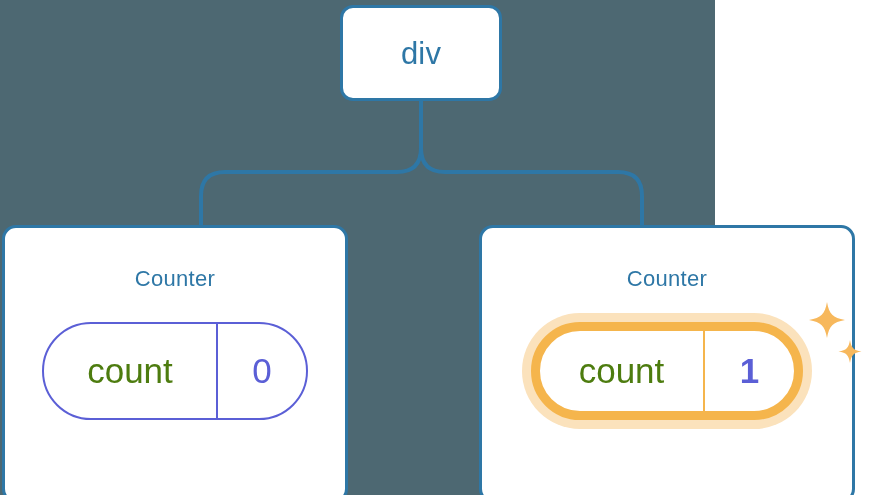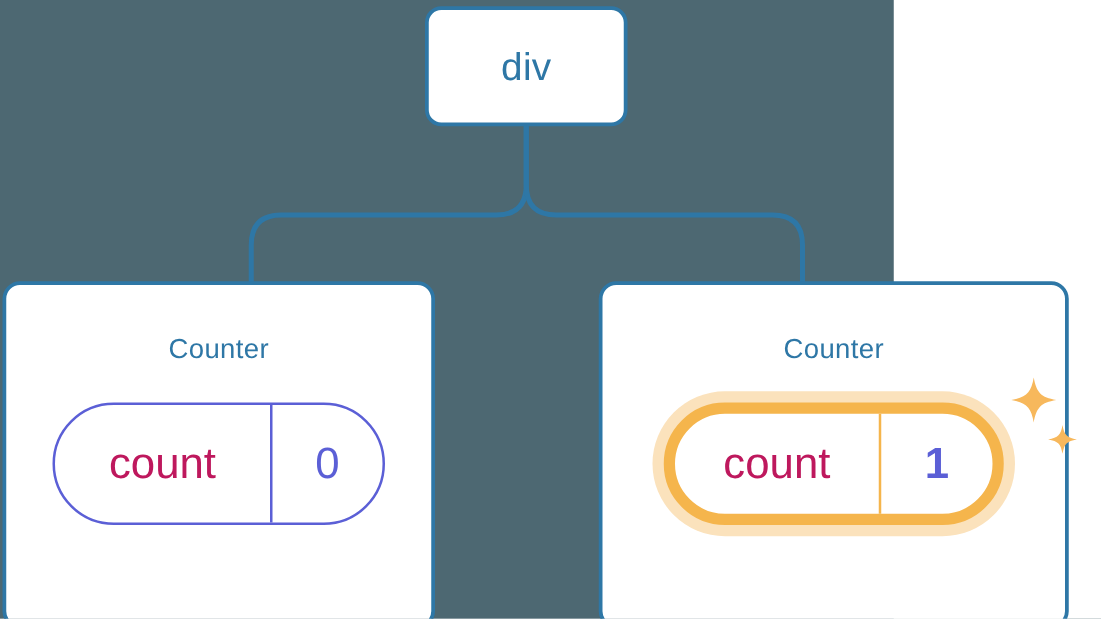--- a/index.html
+++ b/index.html
@@ -121,21 +121,21 @@
     align-items: center;
     justify-content: center;
     line-height: 1;
   }
 
   .pill-key {
     flex: 0 0 auto;
     border-right: 2px solid;
     font-size: 35px;
     font-weight: 400;
-    color: #be185d;
+    color: #4d7c0f;
   }
   .pill-val {
     flex: 1 1 auto;
     font-size: 35px;
     color: #5b5fd6;
   }
 
   .pill-plain .pill-key { width: 172px; padding-bottom: 2px; }
   .pill-plain .pill-val { font-weight: 400; padding-bottom: 2px; }
 

